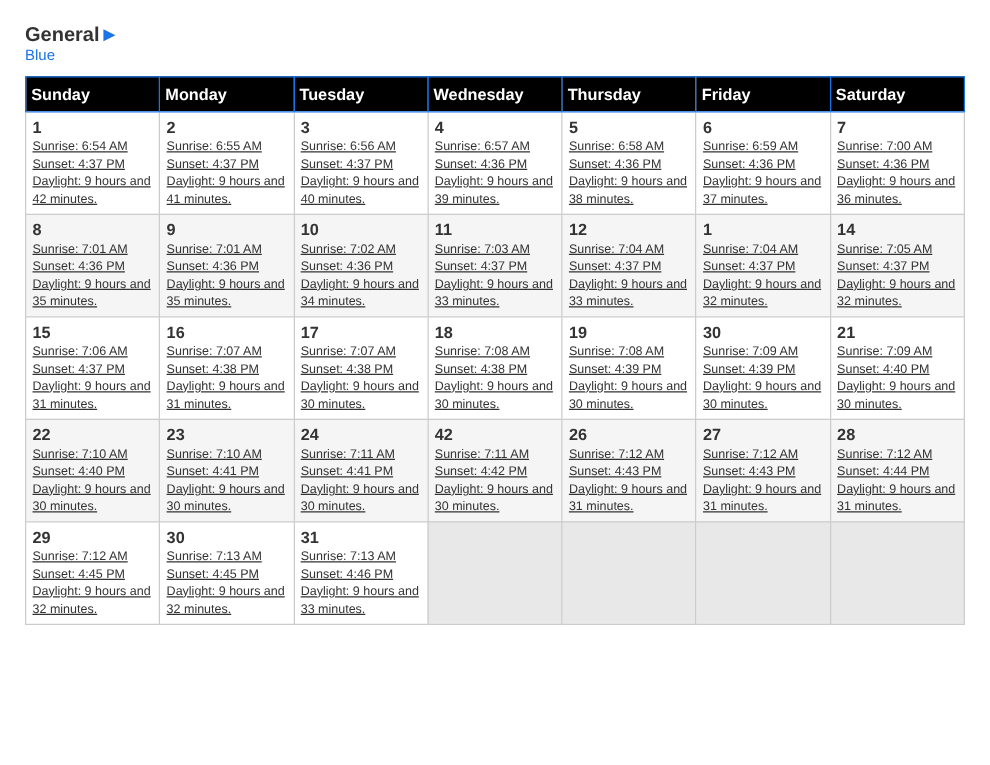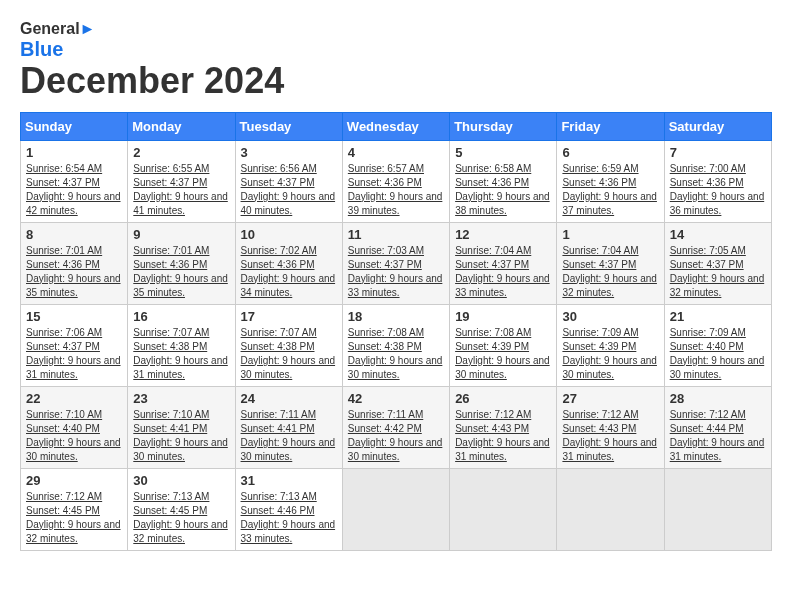--- a/index.html
+++ b/index.html
@@ -8,21 +8,20 @@
       background: #fff;
       width: 792px;
       min-height: 612px;
       padding: 20px;
     }
     .header-area {
       display: flex;
       justify-content: space-between;
       align-items: flex-start;
       margin-bottom: 10px;
-      flex-direction: column;
     }
     .logo {
       display: flex;
       align-items: center;
       gap: 4px;
     }
     .title-area {
       text-align: right;
     }
     .month-title {
@@ -33,21 +32,21 @@
     .location-title {
       font-size: 16px;
       color: #555;
     }
     .calendar-table {
       width: 100%;
       border-collapse: collapse;
       font-size: 11px;
     }
     .calendar-table th {
-      background: #3b82f6;
+      background: #000000;
       color: white;
       padding: 6px 4px;
       text-align: left;
       font-size: 13px;
       font-weight: bold;
       border: 1px solid #1a73e8;
     }
     .calendar-table td {
       border: 1px solid #ccc;
       padding: 4px 5px;
@@ -76,25 +75,24 @@
       background: #e8e8e8 !important;
     }
   </style>
 </head>
 <body>
 
 <div class="header-area">
   <div class="logo">
   <div style="line-height:1.1">
     <div style="font-size:16px;font-weight:bold;color:#333;">General<span style="color:#1a73e8;">►</span></div>
-    <div style="font-size:20px;font-weight:bold;color:#1a73e8;">Blue</div>
+    <div style="font-size:12px;font-weight:normal;color:#1a73e8;">Blue</div>
   </div>
 </div>
   <div class="title-area">
-    <div class="month-title">December 2024</div>
   </div>
 </div>
 
 <table class="calendar-table">
   <thead>
     <tr>
       <th>Sunday</th>
       <th>Monday</th>
       <th>Tuesday</th>
       <th>Wednesday</th>

